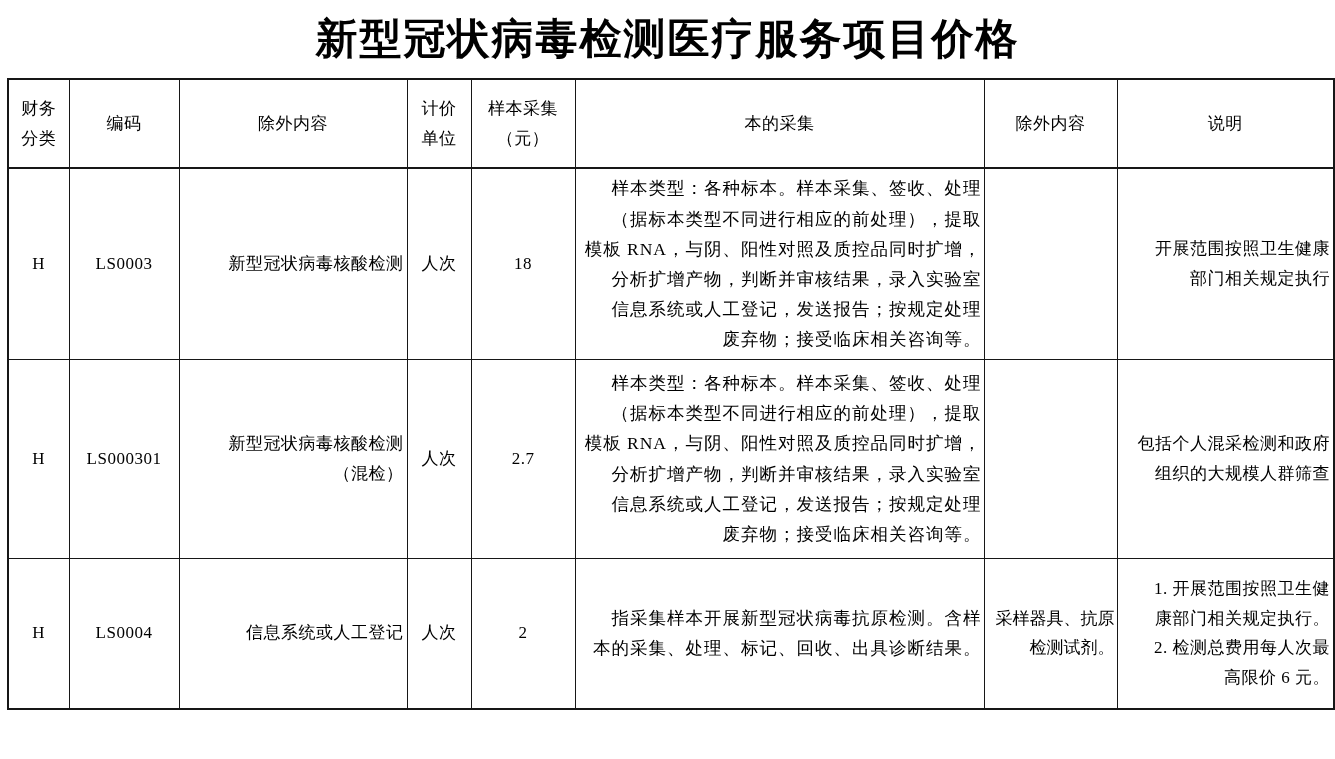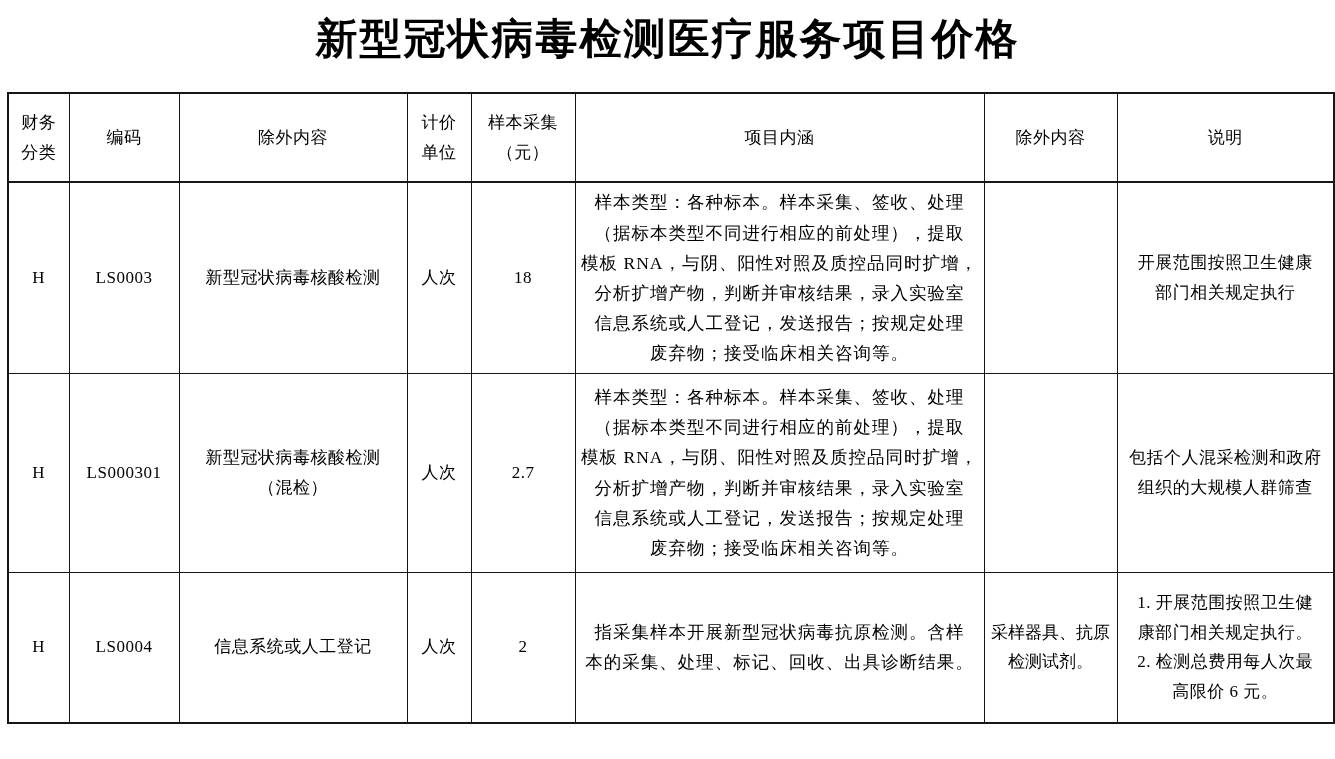--- a/index.html
+++ b/index.html
@@ -14,21 +14,21 @@
   }
   .page {
     width: 1335px;
     height: 759px;
     background: #ffffff;
     box-sizing: border-box;
   }
   .title {
     margin: 0;
     padding-top: 16px;
-    height: 92px;
+    height: 78px;
     box-sizing: border-box;
     text-align: center;
     font-size: 42px;
     line-height: 1.1;
     font-weight: 800;
     letter-spacing: 2px;
   }
   table.price-table {
     border-collapse: collapse;
     table-layout: fixed;
@@ -51,21 +51,21 @@
   }
   .price-table thead tr { height: 89px; }
   .price-table thead th {
     text-align: center;
     border-bottom-width: 2.5px;
   }
   .price-table tbody tr.row-1 { height: 191px; }
   .price-table tbody tr.row-2 { height: 199px; }
   .price-table tbody tr.row-3 { height: 151px; }
   .price-table td.c { text-align: center; }
-  .price-table td.l { text-align: center; }
+  .price-table td.l { text-align: right; }
   .price-table td.content {
     font-size: 17.5px;
     letter-spacing: 1px;
     line-height: 1.72;
     padding: 2px 2px;
   }
   .price-table td.tight {
     letter-spacing: 0;
     padding: 18px 2px;
   }
@@ -91,21 +91,21 @@
     <thead>
       <tr>
         <th>财务
 分类</th>
         <th>编码</th>
         <th>除外内容</th>
         <th>计价
 单位</th>
         <th>样本采集
 （元）</th>
-        <th>项目内涵</th>
+        <th>本的采集</th>
         <th>除外内容</th>
         <th>说明</th>
       </tr>
     </thead>
     <tbody>
       <tr class="row-1">
         <td class="c">H</td>
         <td class="c">LS0003</td>
         <td class="l">新型冠状病毒核酸检测</td>
         <td class="c">人次</td>

